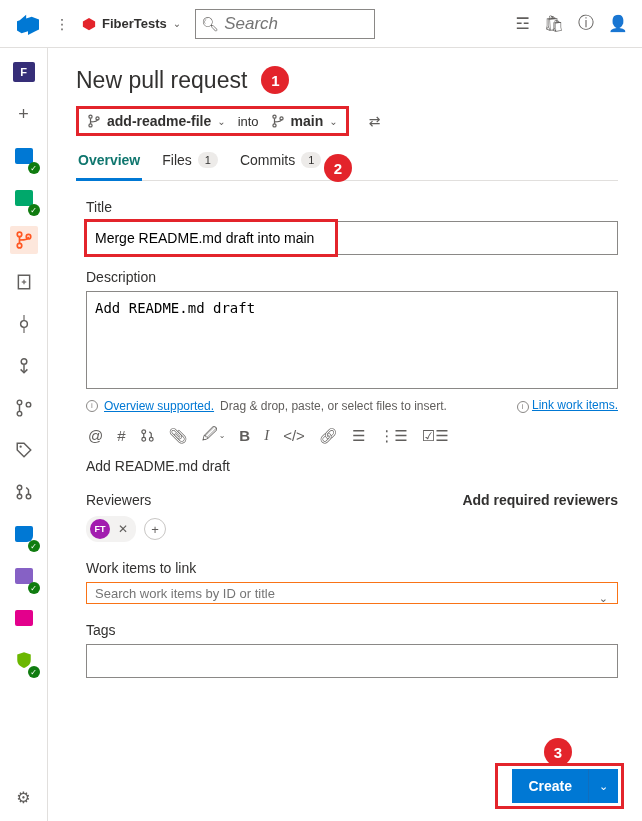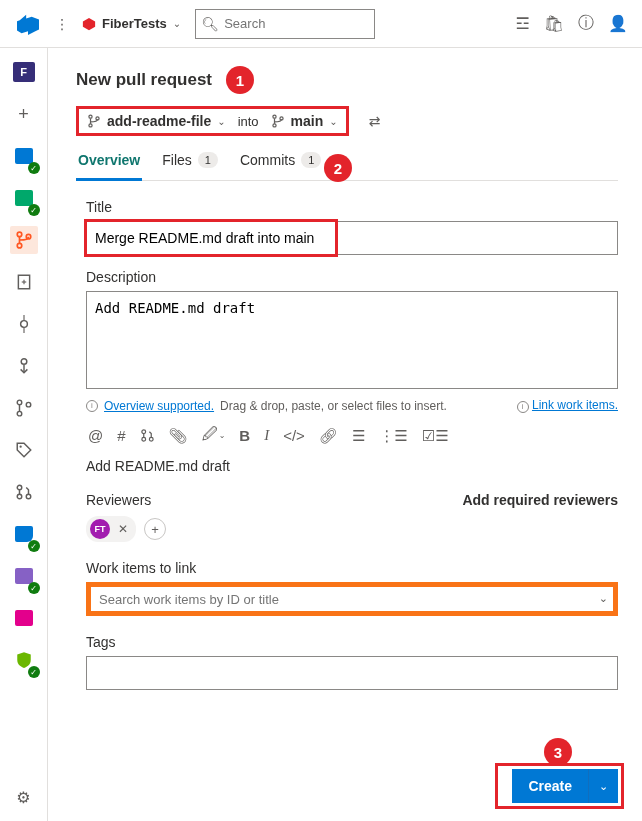--- a/index.html
+++ b/index.html
@@ -8,21 +8,21 @@
 
 .topbar { height: 48px; display: flex; align-items: center; padding: 0 8px; border-bottom: 1px solid #e1dfdd; gap: 4px; }
 .tb-logo-wrap { width: 40px; display:flex; justify-content:center; }
 .tb-logo { width:22px; height:22px; }
 .tb-kebab { width: 20px; text-align:center; color: #605e5c; cursor:pointer; }
 .tb-proj { display:flex; align-items:center; gap:6px; padding: 4px 6px; cursor:pointer; }
 .tb-proj-icon { width:14px; height:14px; }
 .tb-proj-name { font-weight:600; font-size:13px; }
 .tb-chev { font-size:10px; color:#605e5c; }
 .tb-search { flex:0 0 180px; margin-left: 4px; }
-.tb-search input { width:100%; height:30px; border:1px solid #8a8886; padding:0 8px 0 28px; font-size:13px; }
+.tb-search input { width:100%; height:30px; border:1px solid #8a8886; padding:0 8px 0 28px; font-size:17px;font-style:italic; }
 .tb-search-wrap { position:relative; }
 .tb-search-icon { position:absolute; left:6px; top:7px; color:#605e5c; font-size:14px; }
 .tb-right { margin-left:auto; display:flex; gap:14px; align-items:center; color:#605e5c; padding-right:6px; }
 .tb-ric { font-size:16px; cursor:pointer; }
 
 
 .rail { position:absolute; left:0; top:48px; width:48px; height:773px; border-right:1px solid #e1dfdd; display:flex; flex-direction:column; align-items:center; padding-top:10px; gap:14px; }
 .rail-item { width:28px; height:28px; display:flex; align-items:center; justify-content:center; cursor:pointer; border-radius:2px; position:relative; }
 .rail-chip { width:22px; height:20px; display:flex; align-items:center; justify-content:center; border-radius:2px; font-size:11px; font-weight:600; color:#fff; position:relative; }
 .rail-chip.f { background:#362e78; }
@@ -30,21 +30,21 @@
 .rail-generic { width:18px; height:16px; border-radius:2px; }
 .rail-c1 { background:#0078d4; }
 .rail-c2 { background:#00a86b; }
 .rail-bottom { position:absolute; bottom:10px; left:0; right:0; display:flex; justify-content:center; }
 .rail-svg { width:18px; height:18px; }
 .rail-check { position:absolute; right:-2px; bottom:-4px; width:12px; height:12px; background:#107c10; border-radius:50%; display:flex; align-items:center; justify-content:center; color:#fff; font-size:8px; }
 
 
 .main { position:absolute; left:48px; top:48px; right:0; bottom:0; padding: 18px 24px 0 28px; overflow-y:auto; }
 .pagetitle-row { display:flex; align-items:center; gap:14px; margin-bottom:12px; }
-.pagetitle { font-size:17px; font-weight:700;text-align:right; }
+.pagetitle { font-size:23px; font-weight:400;text-align:right; }
 .callout { width:28px; height:28px; background:#e3242b; border-radius:50%; color:#fff; display:flex; align-items:center; justify-content:center; font-weight:700; font-size:15px; }
 .callout.abs { position:absolute; }
 
 .branch-row { display:flex; align-items:center; gap:6px; margin-bottom:10px; }
 .branch-box { border:3px solid #e3242b; padding:4px 8px; display:flex; align-items:center; gap:8px; position:relative; }
 .branch-pick { display:flex; align-items:center; gap:6px; cursor:pointer; }
 .branch-name { font-weight:600; font-size:14px; }
 .into { font-size:13px; color:#323130; padding: 0 4px; }
 .swap-btn { margin-left:14px; color:#605e5c; cursor:pointer; font-size:14px; }
 .git-branch-svg { width:14px; height:14px; flex-shrink:0; color:#605e5c; }
@@ -74,21 +74,21 @@
 
 .revrow { display:flex; align-items:center; margin-bottom:8px; }
 .revrow .right { margin-left:auto; font-weight:600; font-size:14px; cursor:pointer; }
 .chipset { display:flex; align-items:center; gap:8px; margin-bottom:18px; }
 .chip { display:flex; align-items:center; gap:6px; background:#f3f2f1; border-radius:12px; padding:3px 8px 3px 4px; font-size:13px; }
 .chip .avatar { width:20px; height:20px; border-radius:50%; background:#a21caf; color:#fff; display:flex; align-items:center; justify-content:center; font-size:9px; font-weight:600; }
 .chip .remove { cursor:pointer; font-size:12px; color:#605e5c; padding-left:2px; }
 .addcirc { width:22px; height:22px; border-radius:50%; border:1px solid #c8c6c4; display:flex; align-items:center; justify-content:center; color:#605e5c; font-size:13px; cursor:pointer; }
 
 .combo { position:relative; margin-bottom:18px; }
-.combo input { width:100%; height:34px; border:5px solid #f97316; padding:0 30px 0 8px; font-size:13px; color:#605e5c; }
+.combo input { width:100%; height:22px; border:1px solid #f97316; padding:0 30px 0 8px; font-size:13px; color:#605e5c; }
 .combo .chev { position:absolute; right:10px; top:10px; font-size:11px; color:#605e5c; pointer-events:none; }
 
 .tags-input { width:100%; height:34px; border:1px solid #8a8886; }
 
 
 .create-wrap { position:absolute; right:18px; bottom:12px; }
 .create-outline { border:3px solid #e3242b; padding:3px; display:inline-block; }
 .create-btn { display:flex; height:34px;padding-left:11px; }
 .create-main { background:#0078d4; color:#fff; padding:0 16px; display:flex; align-items:center; font-weight:600; font-size:14px; cursor:pointer; }
 .create-split { background:#0078d4; color:#fff; width:30px; display:flex; align-items:center; justify-content:center; border-left:1px solid #106ebe; cursor:pointer; font-size:11px; }

